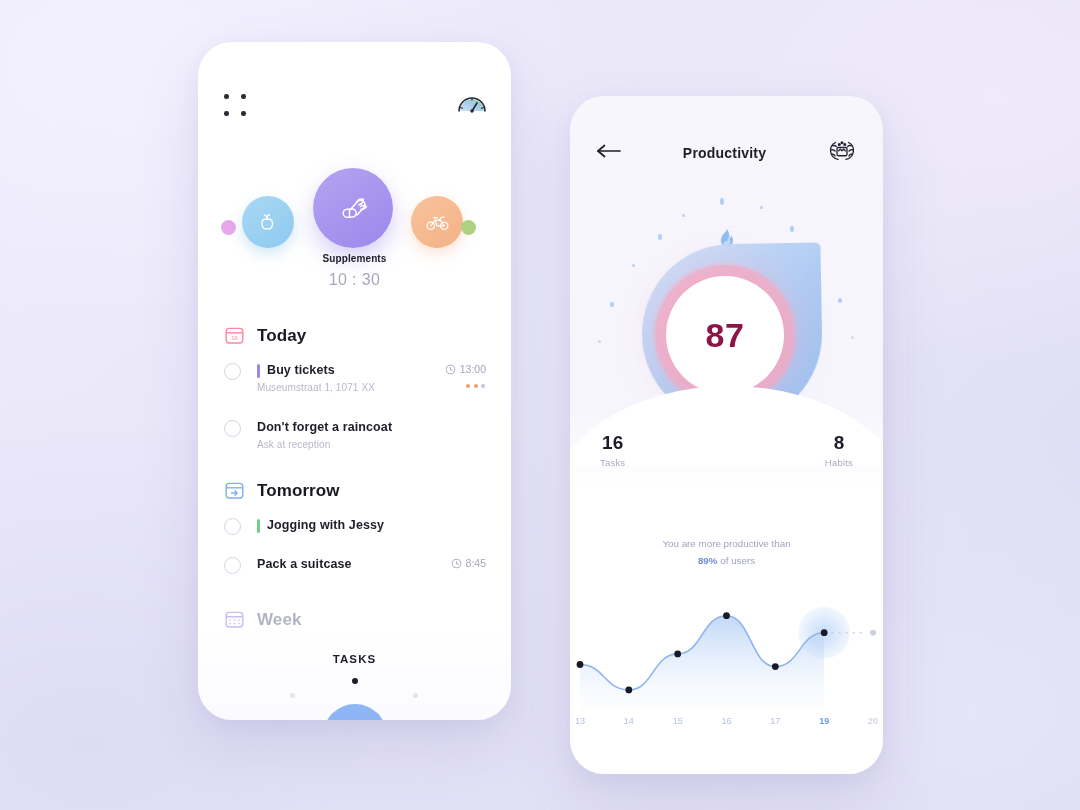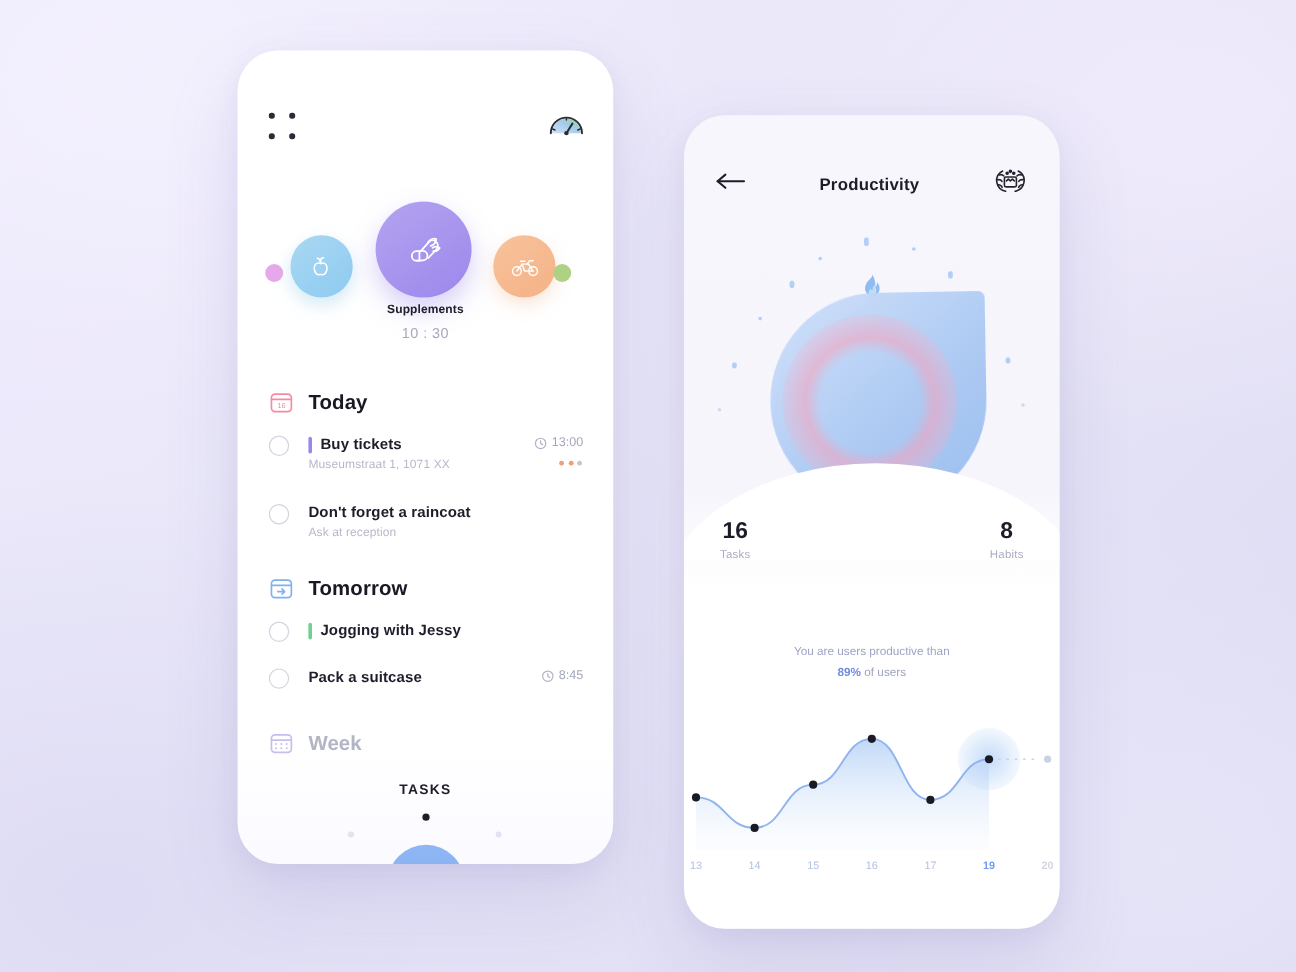--- a/index.html
+++ b/index.html
@@ -75,21 +75,21 @@
   .side-dot { position: absolute; width: 15px; height: 15px; border-radius: 50%; }
   .sd-pink { left: 23px; top: 60px; background: #e6a8ea; }
   .sd-green { left: 263px; top: 60px; background: #aed184; }
 
   .habit-name {
     position: absolute; top: 211px; width: 100%; text-align: center;
     font-size: 10px; font-weight: 700; color: #20202c; letter-spacing: .1px;
   }
   .habit-time {
     position: absolute; top: 229px; width: 100%; text-align: center;
-    font-size: 12px; color: #a6a8bd; letter-spacing: .4px;
+    font-size: 16px; color: #a6a8bd; letter-spacing: .4px;
   }
 
   .section-head {
     position: absolute; left: 26px; display: flex; align-items: center; gap: 12px;
   }
   .section-head .s-title { font-size: 17px; font-weight: 700; color: #191925; letter-spacing: .1px; }
   .section-head.muted .s-title { color: #b3b4c4; font-weight: 600; }
   .sec-icon { width: 21px; height: 21px; flex: 0 0 21px; }
 
   .task {
@@ -408,35 +408,38 @@
 
     <span class="flame">
       <svg width="18" height="22" viewBox="0 0 18 22" fill="#8fbdf2">
         <path d="M9 .8C9 4 5.6 5.2 4 8.2 2.6 10.7 2.6 13 3.4 15c1 2.6 3.2 4.2 5.6 4.2s4.6-1.6 5.6-4.2c1-2.6.3-5.6-1.6-8 .2 2-.6 3.3-1.6 3.8.5-3.6-.8-7.2-2.4-10z"></path>
         <path d="M9 19.2c-1.6 0-2.9-1.2-3.1-2.8-.2-1.6.8-2.9 1.7-4 .3 1 .9 1.5 1.6 1.7-.3-1.9.4-3.6 1.5-4.7 1 1.4 1.7 3.1 1.5 4.9-.2 2.6-1.6 4.9-3.2 4.9z" fill="#ffffff" opacity=".45"></path>
       </svg>
     </span>
 
     <div class="leaf"></div>
     <div class="ring-glow"></div>
+    <div class="score-ring">
+      <span class="score-val">87</span>
+    </div>
     <div class="hero-fade"></div>
   </div>
 
   <div class="stats">
     <div class="stat">
       <div class="sv">16</div>
       <div class="sl">Tasks</div>
     </div>
     <div class="stat">
       <div class="sv">8</div>
       <div class="sl">Habits</div>
     </div>
   </div>
 
-  <div class="sub1">You are users productive than</div>
+  <div class="sub1">You are more productive than</div>
   <div class="sub2">
     <b>89%</b><span> of users</span>
   </div>
 
   <div class="chart">
     <svg id="chart-svg" width="313" height="150" viewBox="0 0 313 150">
       <defs>
         <linearGradient id="areaFill" x1="0" y1="0" x2="0" y2="1">
           <stop offset="0%" stop-color="#bed6f7" stop-opacity="0.95"></stop>
           <stop offset="100%" stop-color="#eef4fd" stop-opacity="0.15"></stop>

